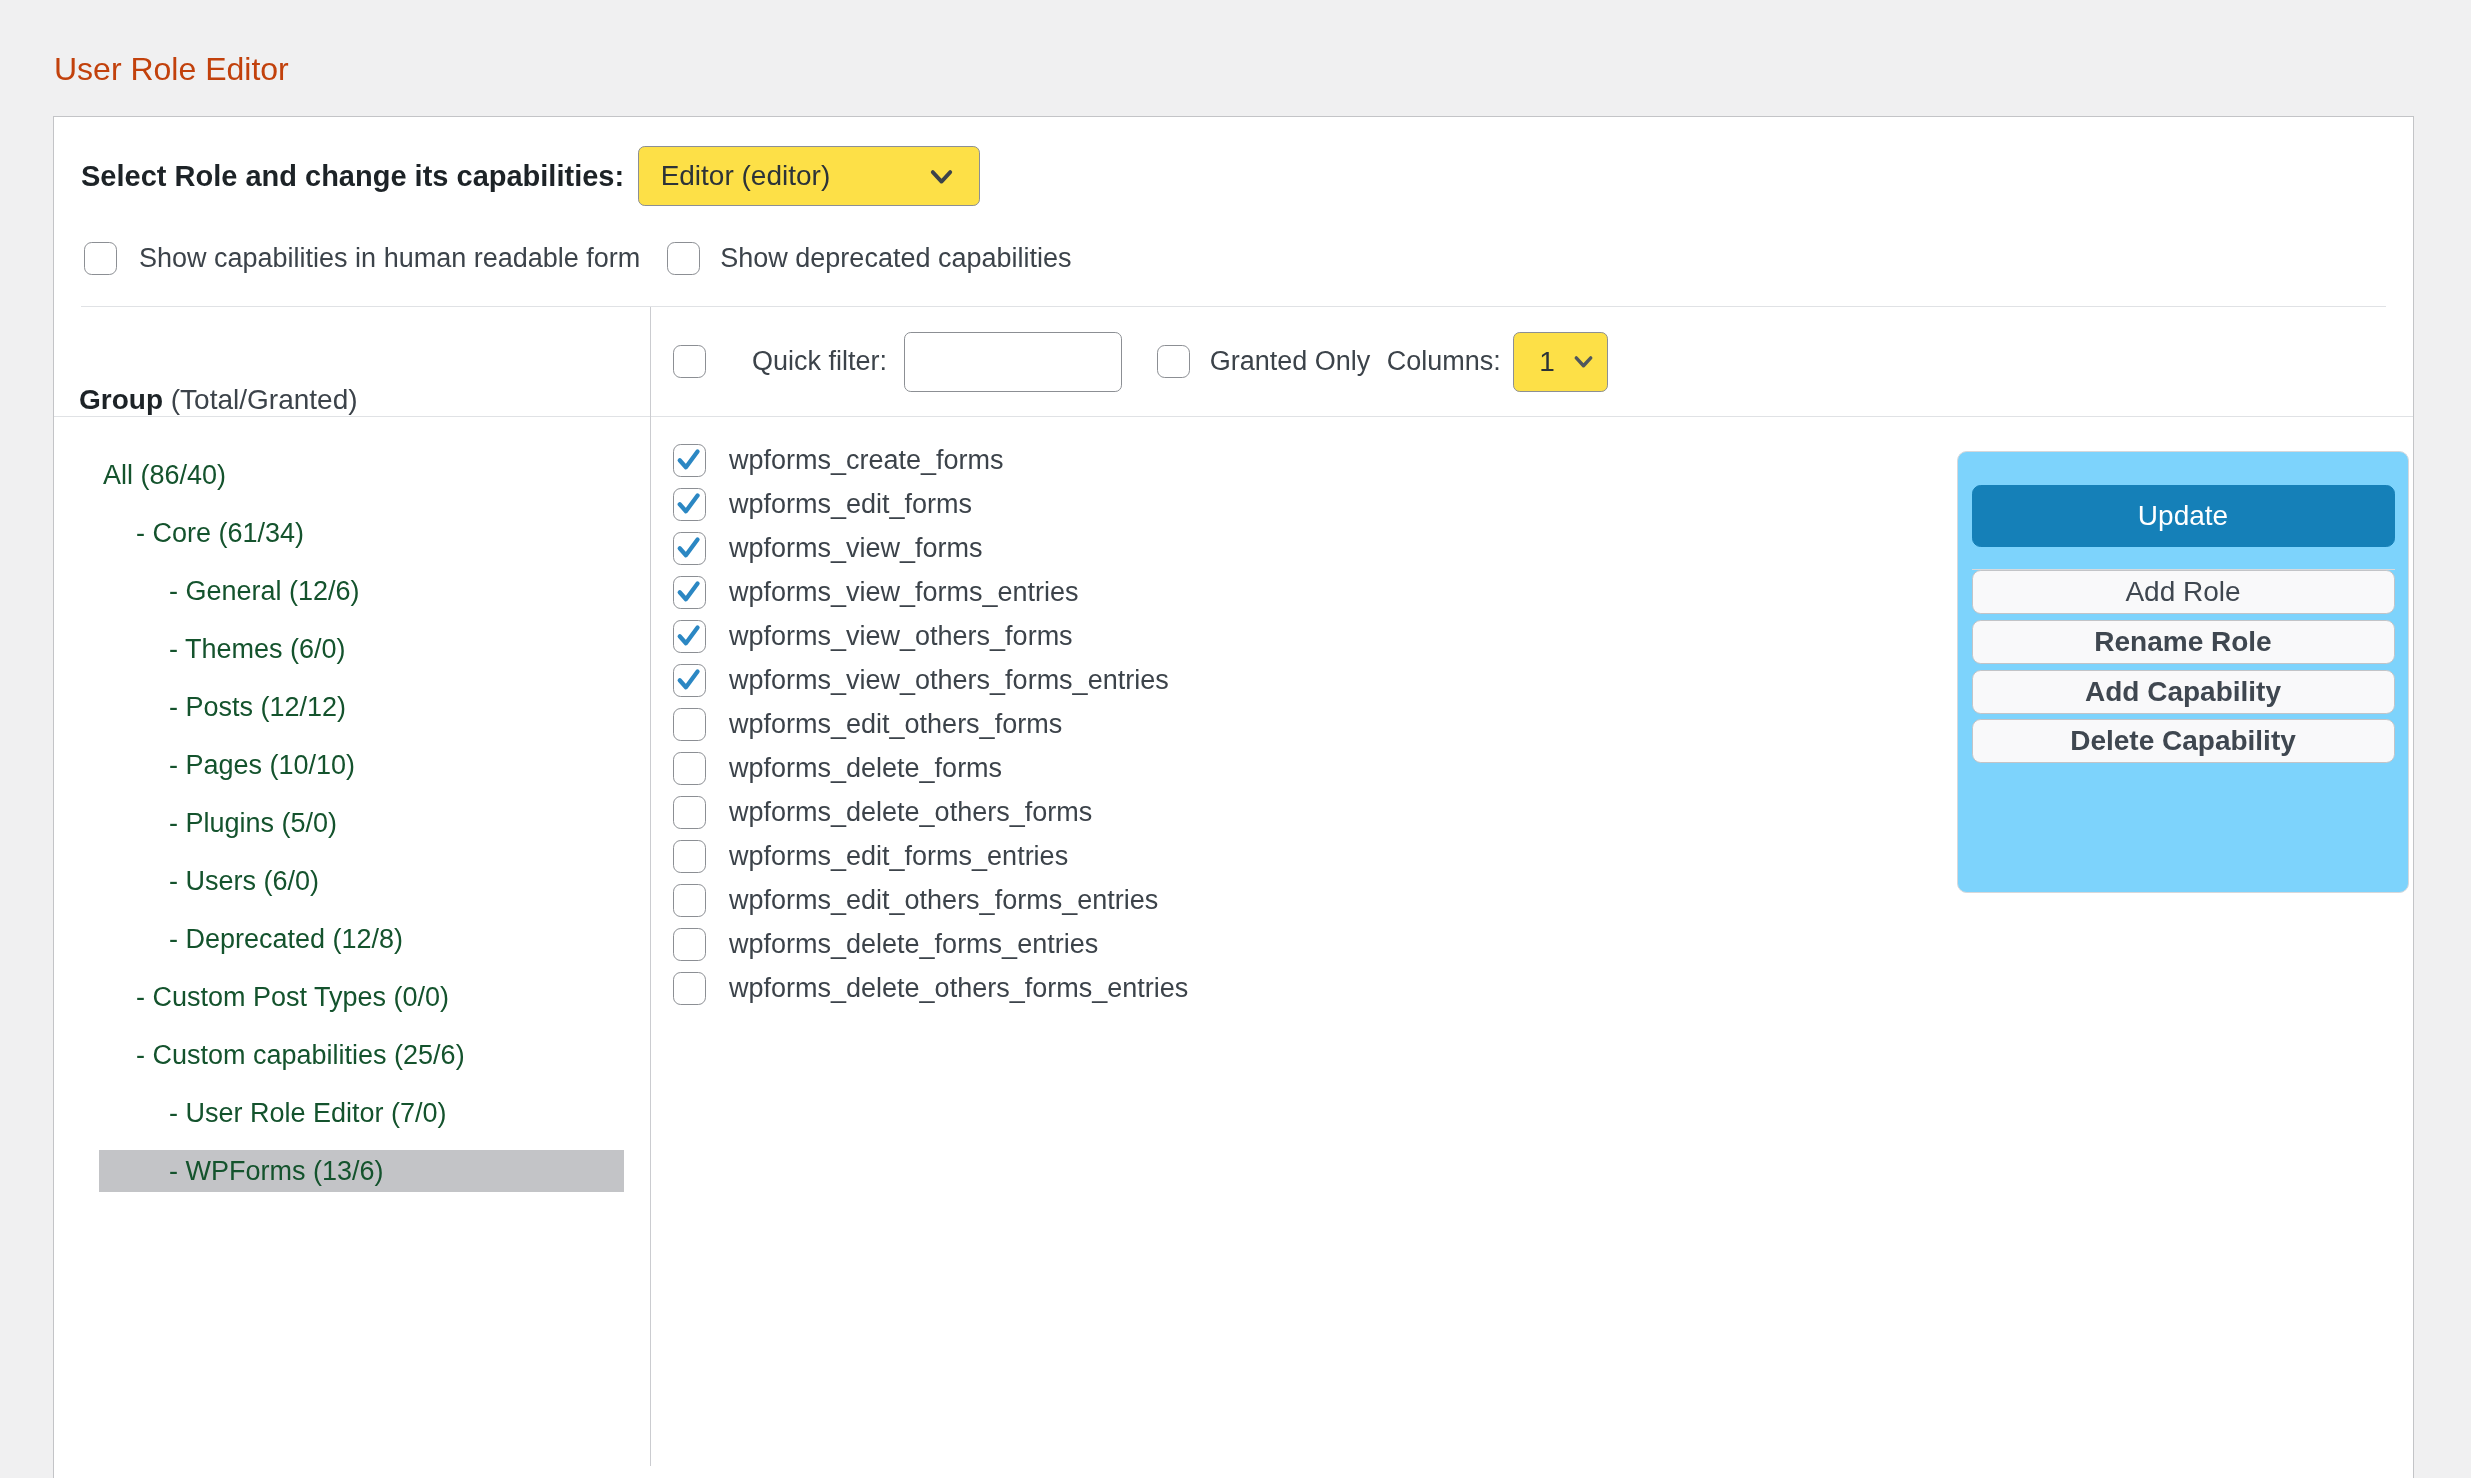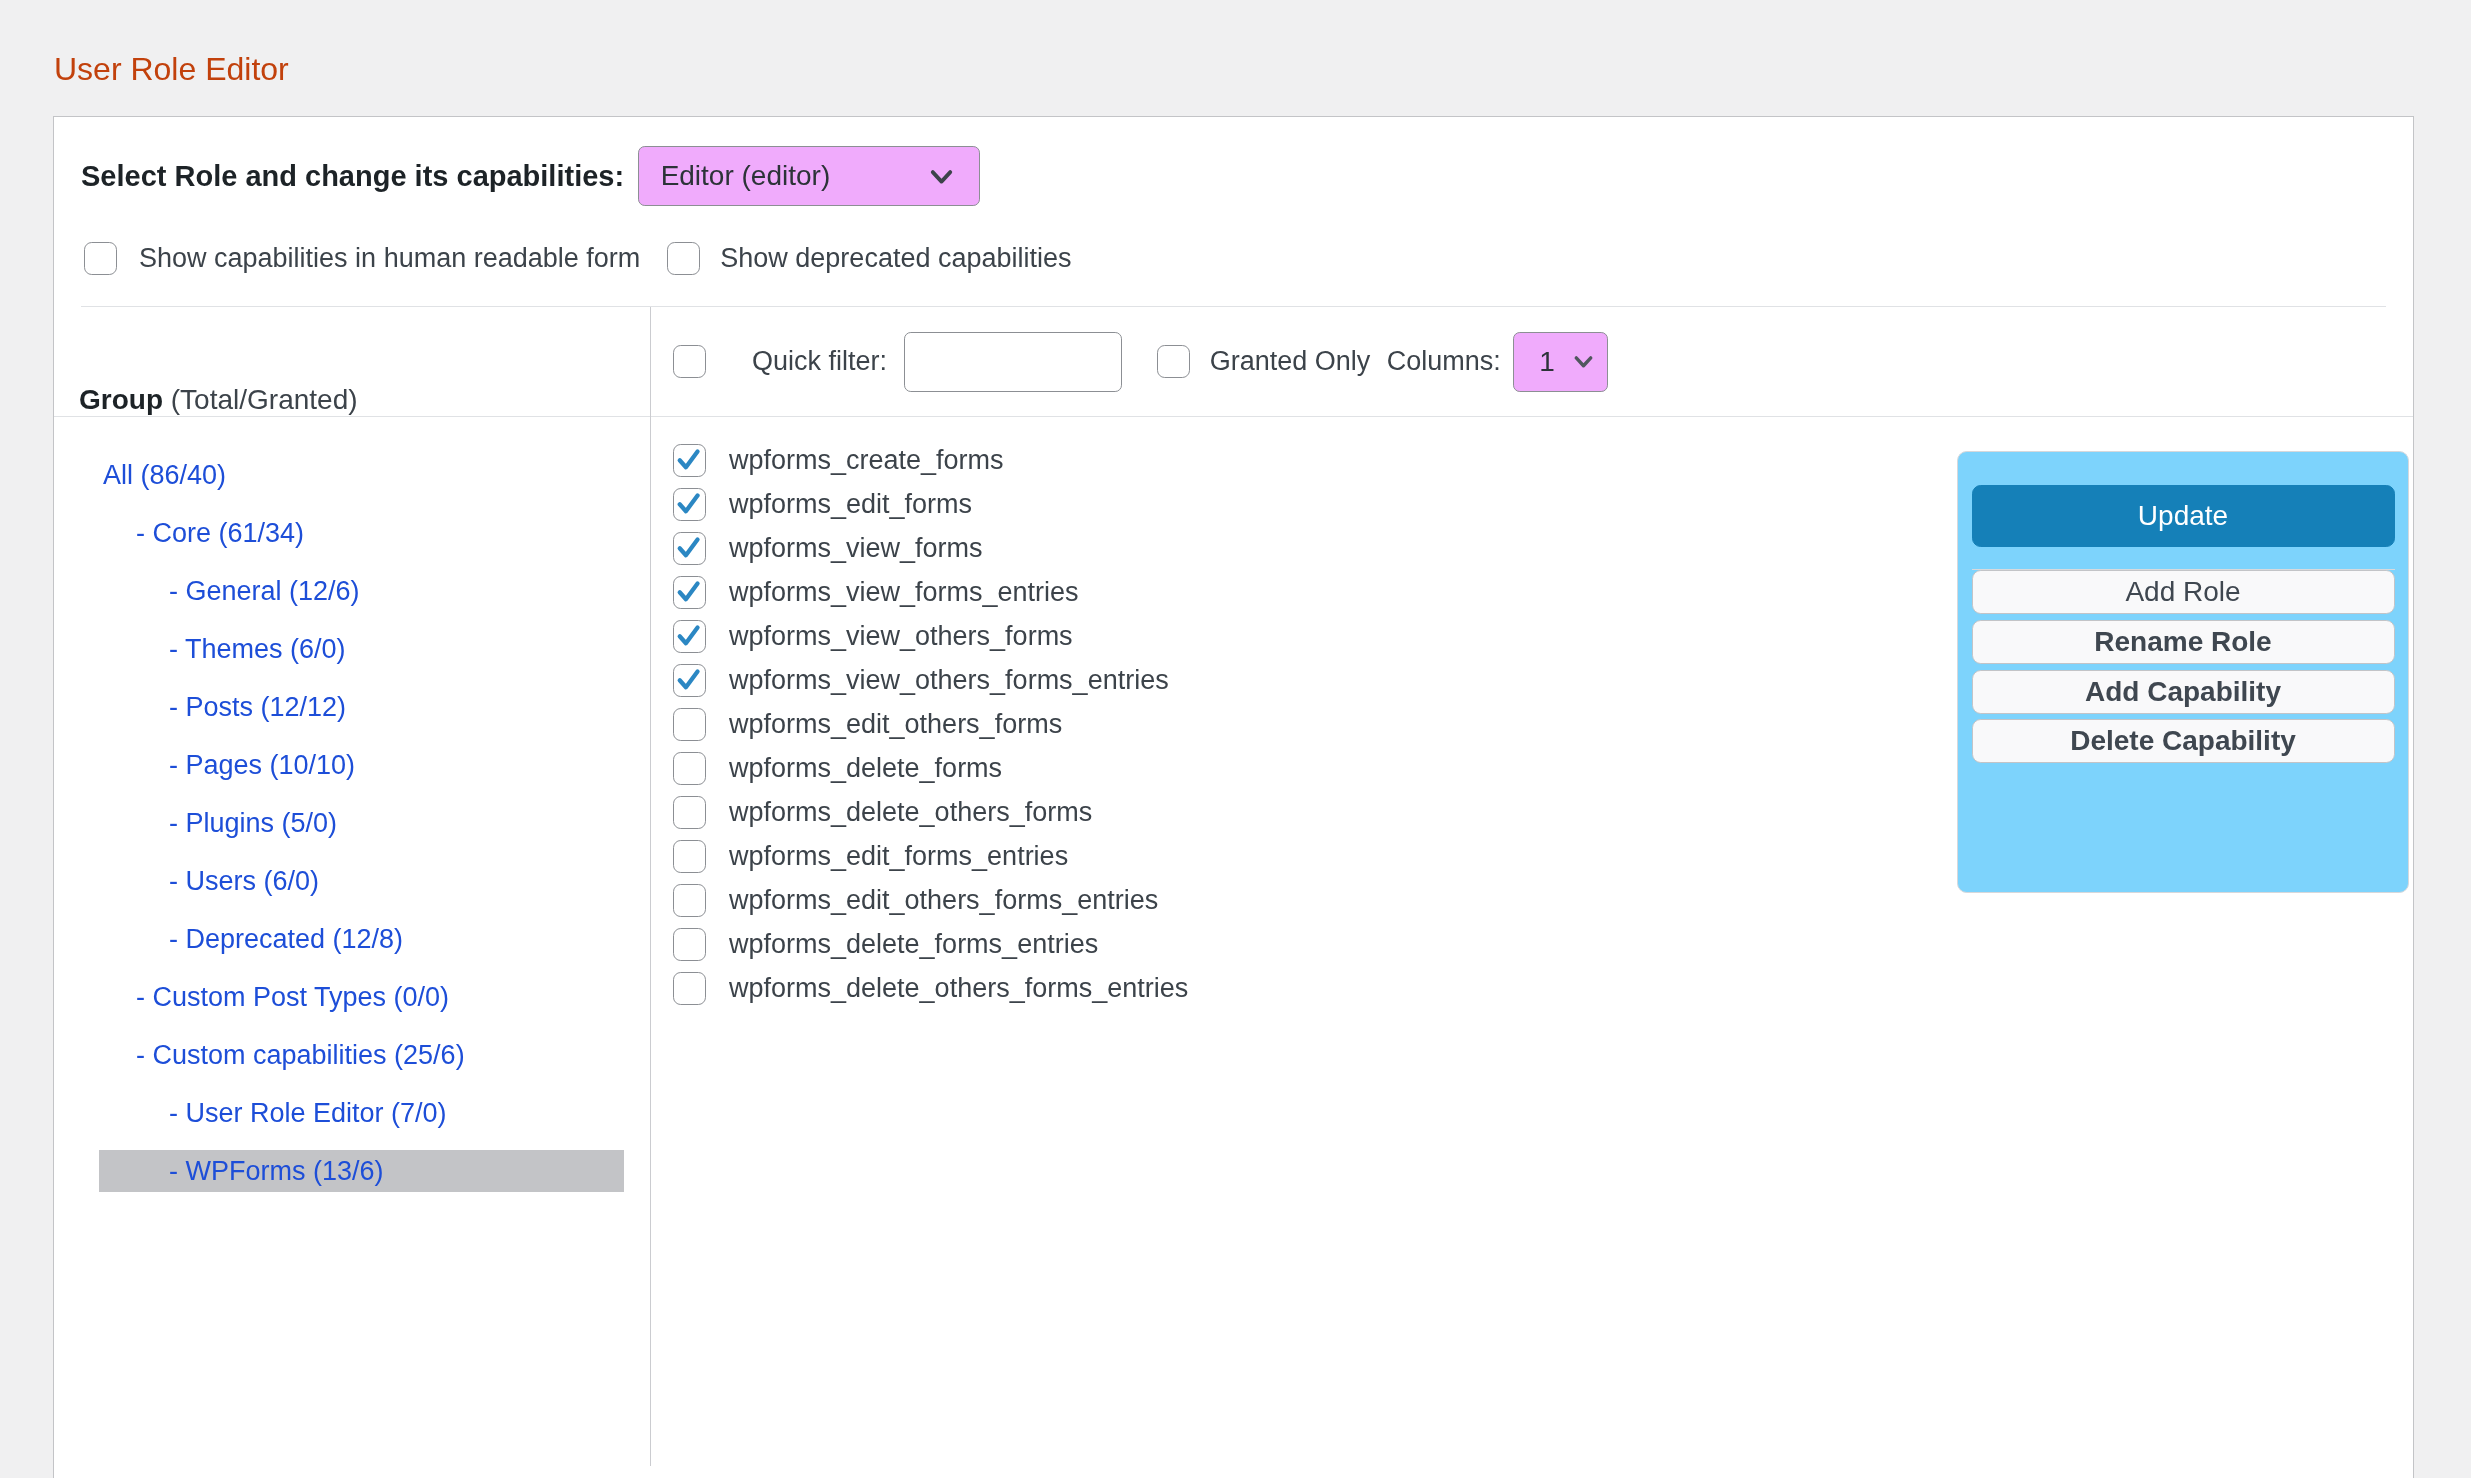--- a/index.html
+++ b/index.html
@@ -17,21 +17,21 @@
   .panel {
     position:absolute; left:53px; top:116px;
     width:2361px; height:1410px;
     background:#ffffff;
     border:1.9px solid #c3c4c7;
   }
   
   .row1 { margin:29px 27px 0 27px; height:60px; display:flex; align-items:center; }
   .row1 .select-label { font-size:29px; font-weight:700; color:#1d2327;text-align:right; }
   .select-box {
-    height:60px; background:#f0abfc;
+    height:60px; background:#fde047;
     border:1.9px solid #8c8f94; border-radius:6.8px;
     display:flex; align-items:center; cursor:pointer;
   }
   .role-select { width:342px; margin-left:13.5px; padding:0 19.3px 0 22px; justify-content:space-between; }
   .select-box .select-value { font-size:28px; color:#2c3338; white-space:nowrap; }
   .chevron { width:35px; height:35px; flex:0 0 auto; }
   
   .row2 { margin:35px 27px 0 30px; height:35px; display:flex; align-items:center; }
   .checkbox {
     width:33px; height:33px; background:#fff;
@@ -63,21 +63,21 @@
     font-family:"Liberation Sans","DejaVu Sans",sans-serif;
   }
   .granted-cb { margin-left:35px; }
   .granted-label { font-size:27px; margin-left:19.3px; }
   .columns-label { font-size:27px; margin-left:16.4px; }
   .columns-select { margin-left:12.6px; width:95px; padding:0 9.7px 0 25px; justify-content:space-between; }
   .columns-select .chevron { width:29px; height:29px; }
   
   .tree { padding-top:29px; }
   .tree-row { height:58px; display:flex; align-items:center; cursor:pointer; }
-  .tree-label { font-size:27px; color:#1d4ed8; white-space:nowrap; }
+  .tree-label { font-size:27px; color:#14532d; white-space:nowrap; }
   .lvl0 .tree-label { padding-left:49px; }
   .lvl1 .tree-label { padding-left:82px; }
   .lvl2 .tree-label { padding-left:115px; }
   .tree-row.selected .tree-label {
     margin-left:45px; width:525px; height:42px; line-height:42px;
     padding-left:70px; background:var(--selected-bg,#c3c4c7);
   }
   
   .caps { padding:21px 0 0 22px; }
   .cap-row { height:44px; display:flex; align-items:center; }

